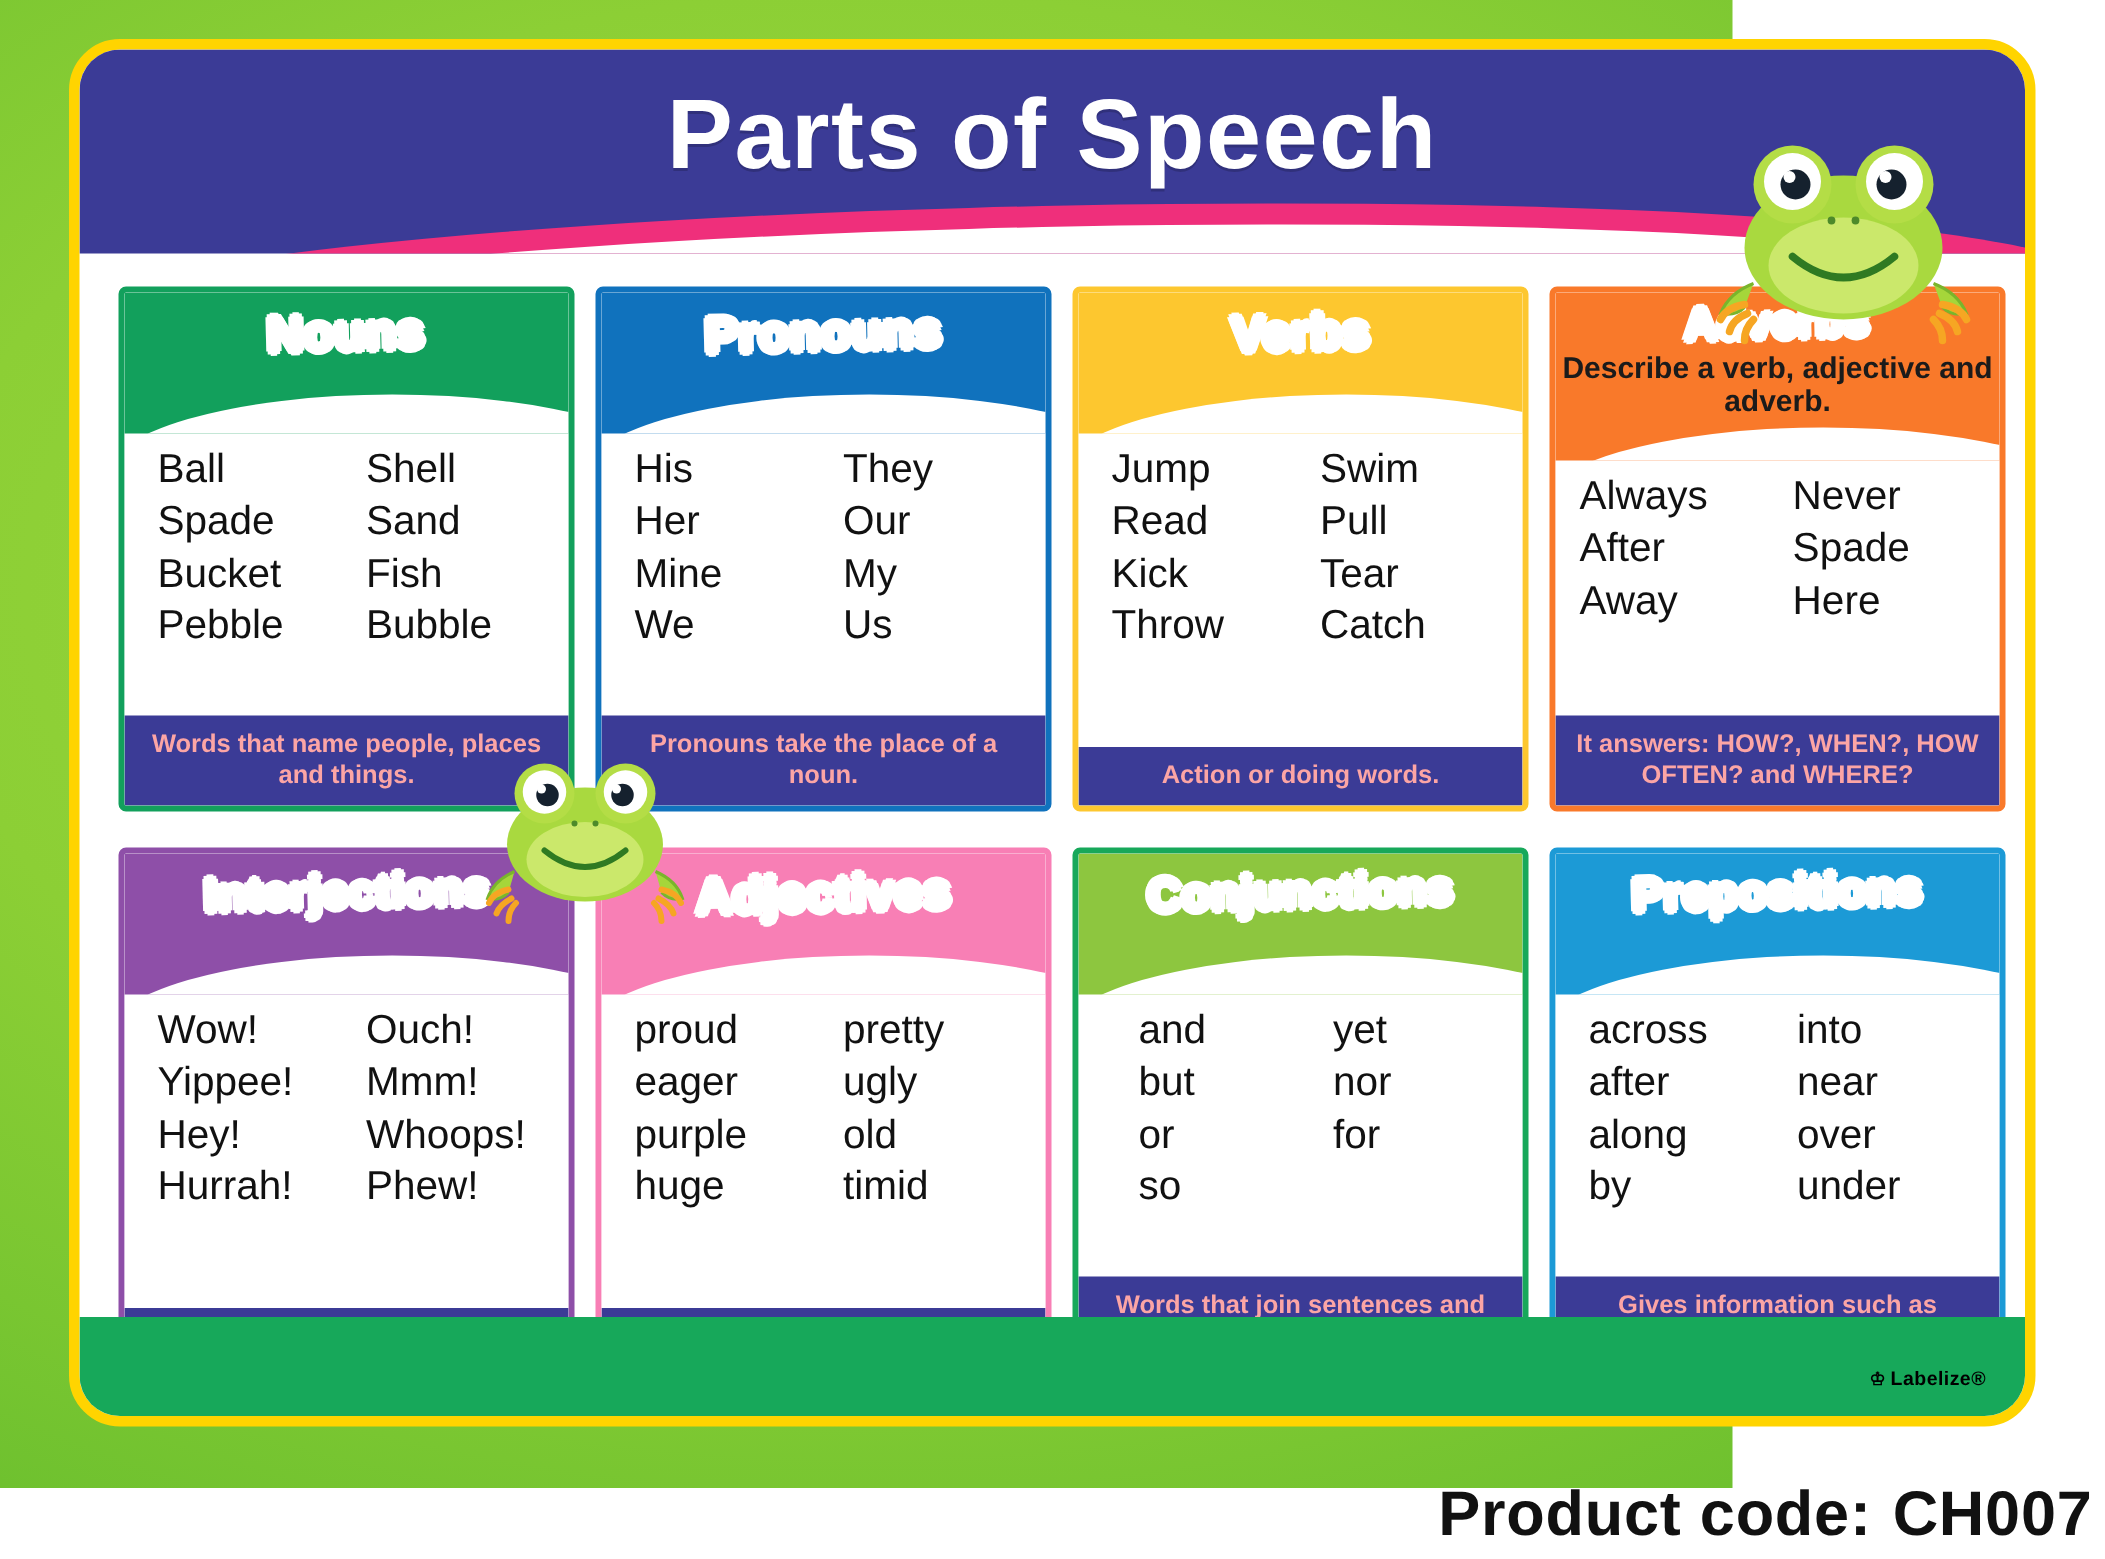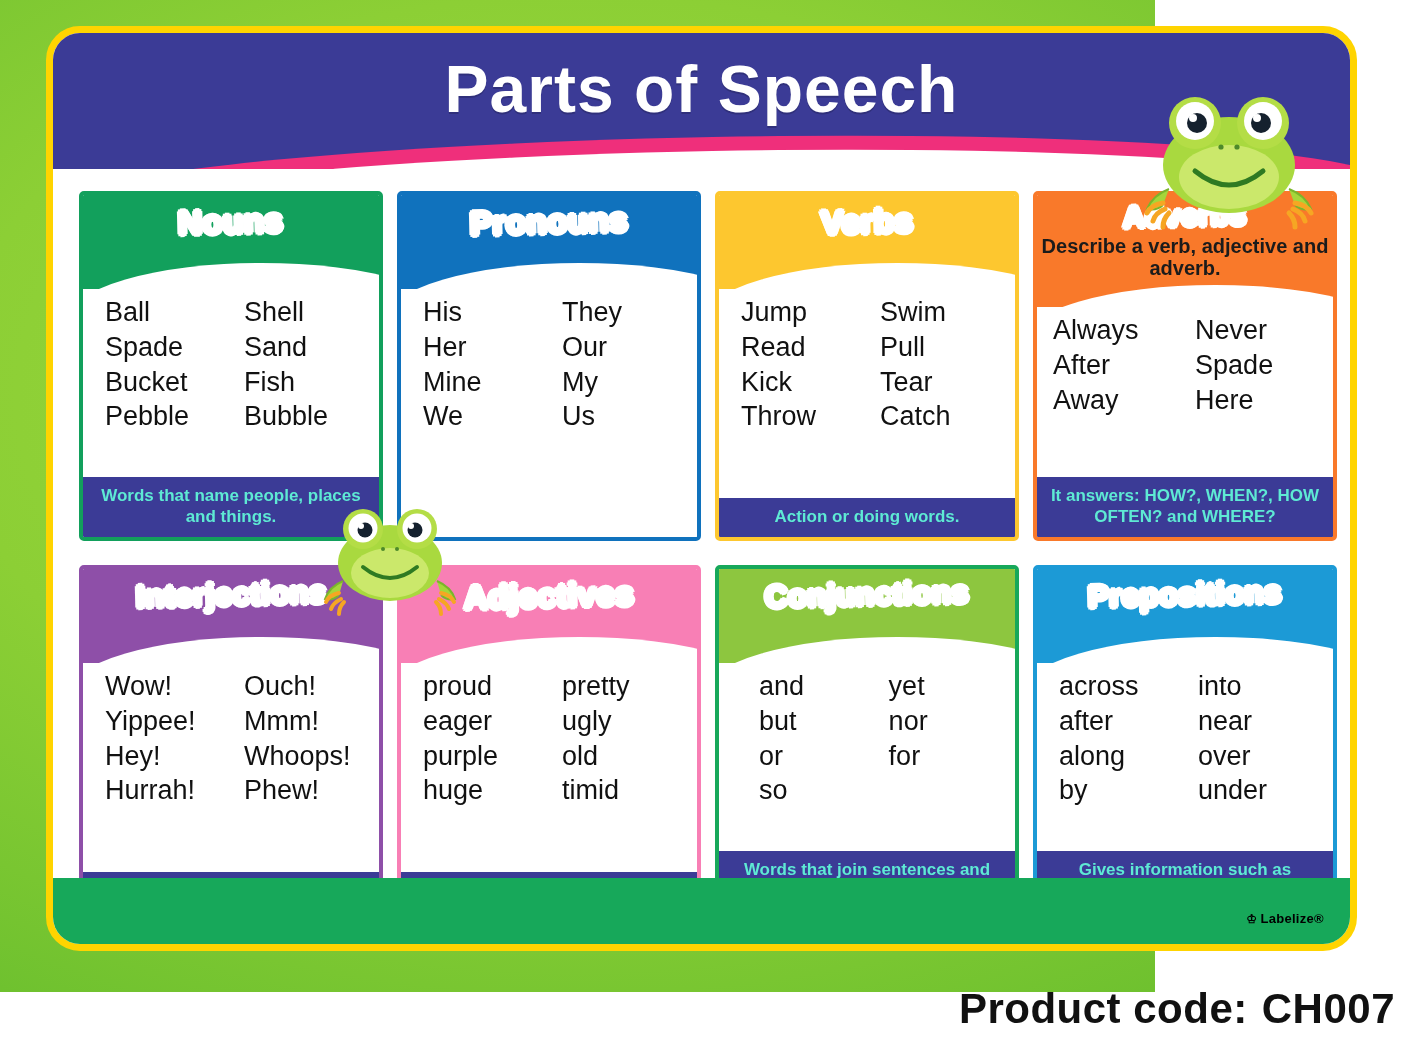--- a/index.html
+++ b/index.html
@@ -148,21 +148,21 @@
   .col.c2 { width: 48%; }
   .word {
     font-size: 27px;
     color: #111111;
     line-height: 1.29;
     white-space: nowrap;
   }
   .card-foot {
     flex: 0 0 auto;
     background: #3b3b96;
-    color: #5eead4;
+    color: #fca5a5;
     font-size: 17px;
     font-weight: bold;
     text-align: center;
     line-height: 1.2;
     padding: 9px 8px 10px;
   }
   
   .outline {
     text-shadow:
       -2px -2px 0 #ffffff, 2px -2px 0 #ffffff,
@@ -234,20 +234,21 @@
               <div class="word">Mine</div>
               <div class="word">We</div>
             </div>
             <div class="col c2">
               <div class="word">They</div>
               <div class="word">Our</div>
               <div class="word">My</div>
               <div class="word">Us</div>
             </div>
           </div>
+          <div class="card-foot">Pronouns take the place of a noun.</div>
         </div>
 
         <div class="card" style="border-color:#fdc72f">
           <div class="card-head" style="background:#fdc72f">
             <div class="card-title outline"><span>Verbs</span></div>
             <div class="hwave"></div>
           </div>
           <div class="card-body">
             <div class="col c1">
               <div class="word">Jump</div>

